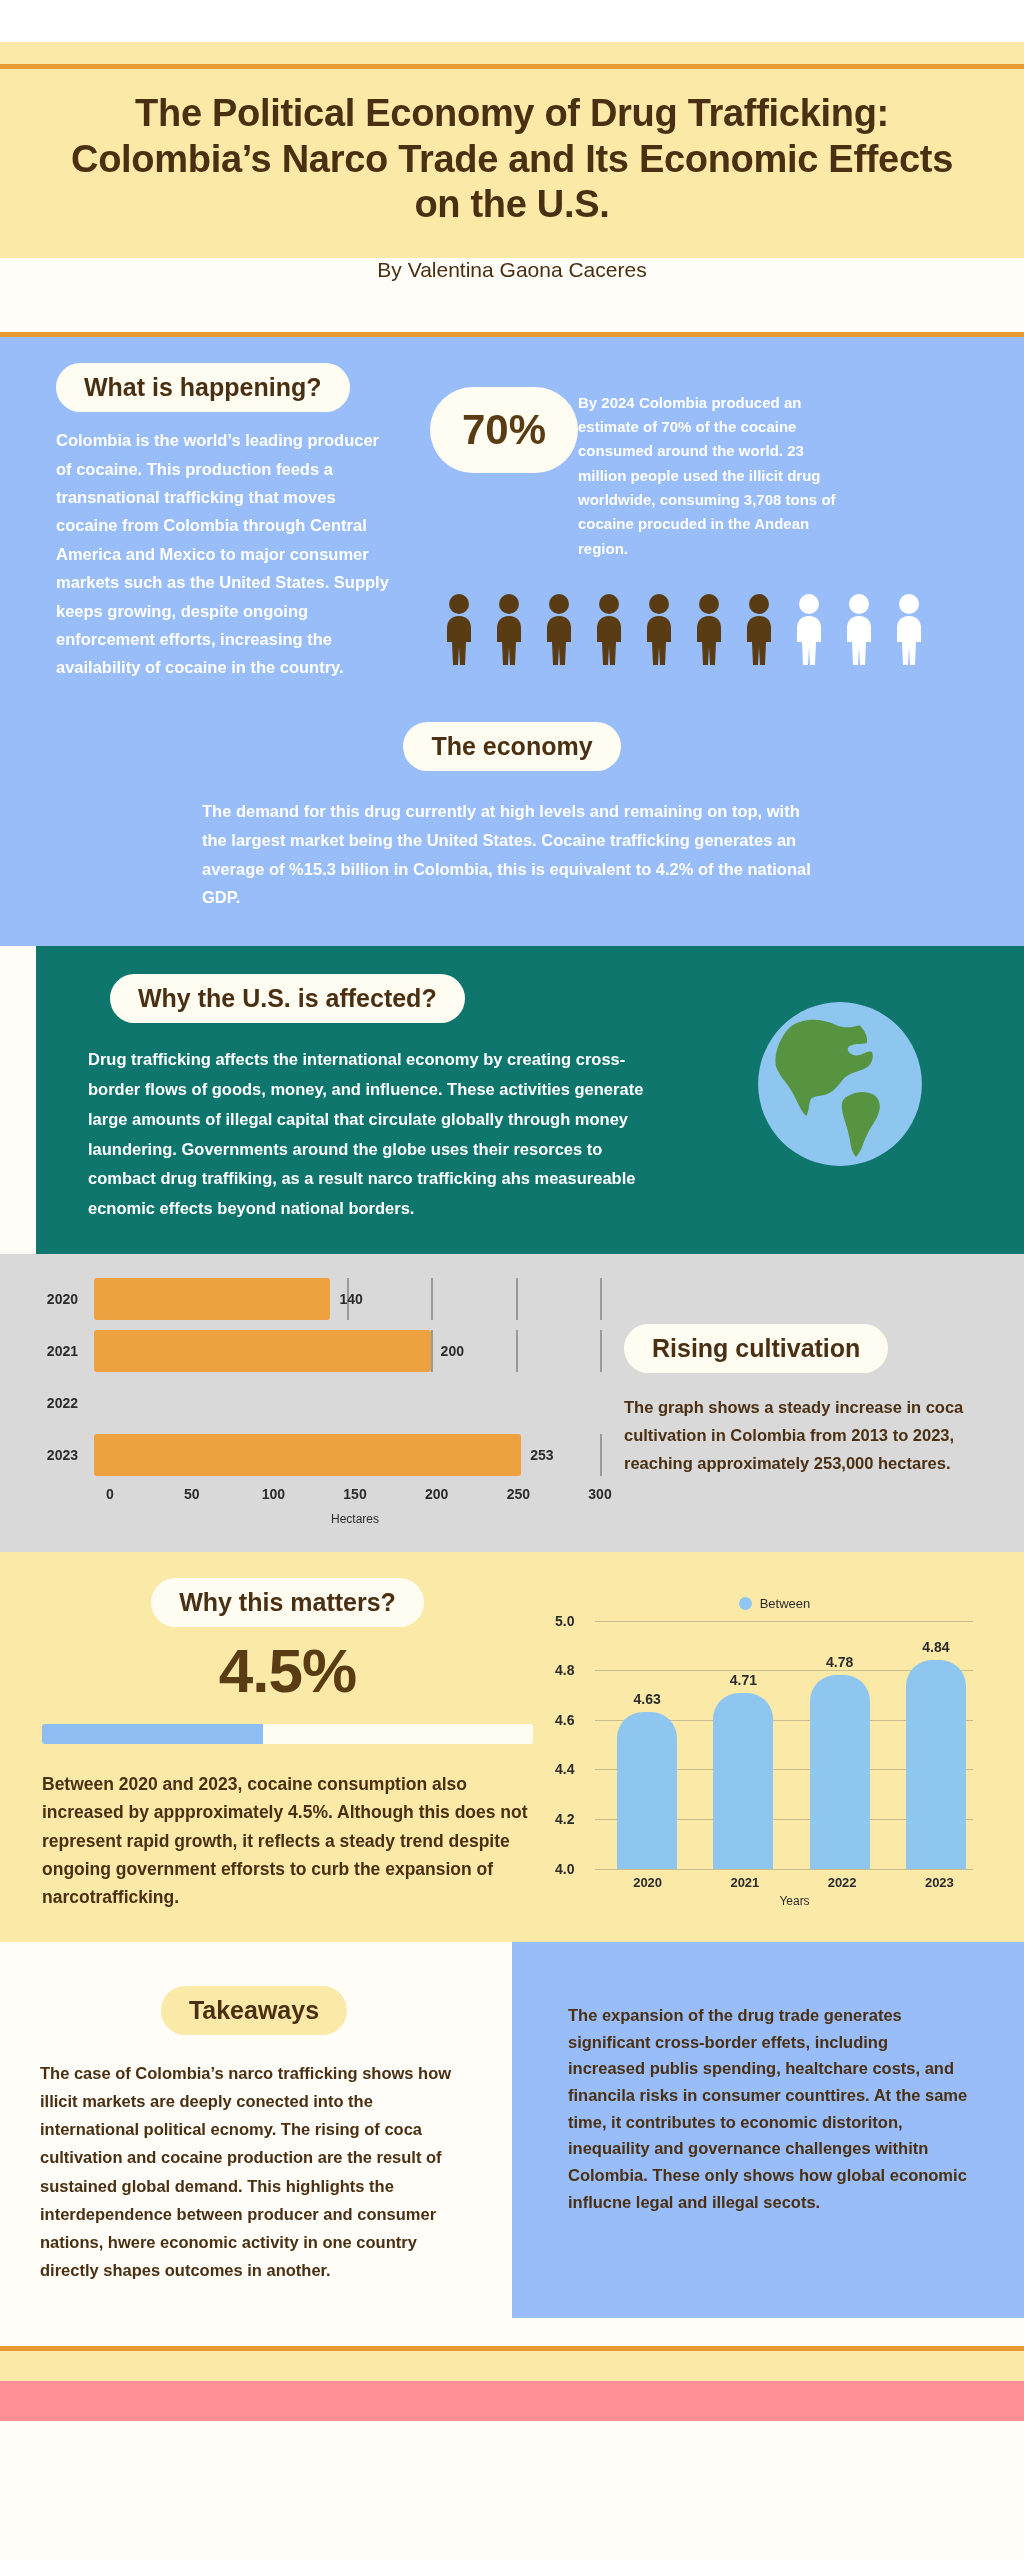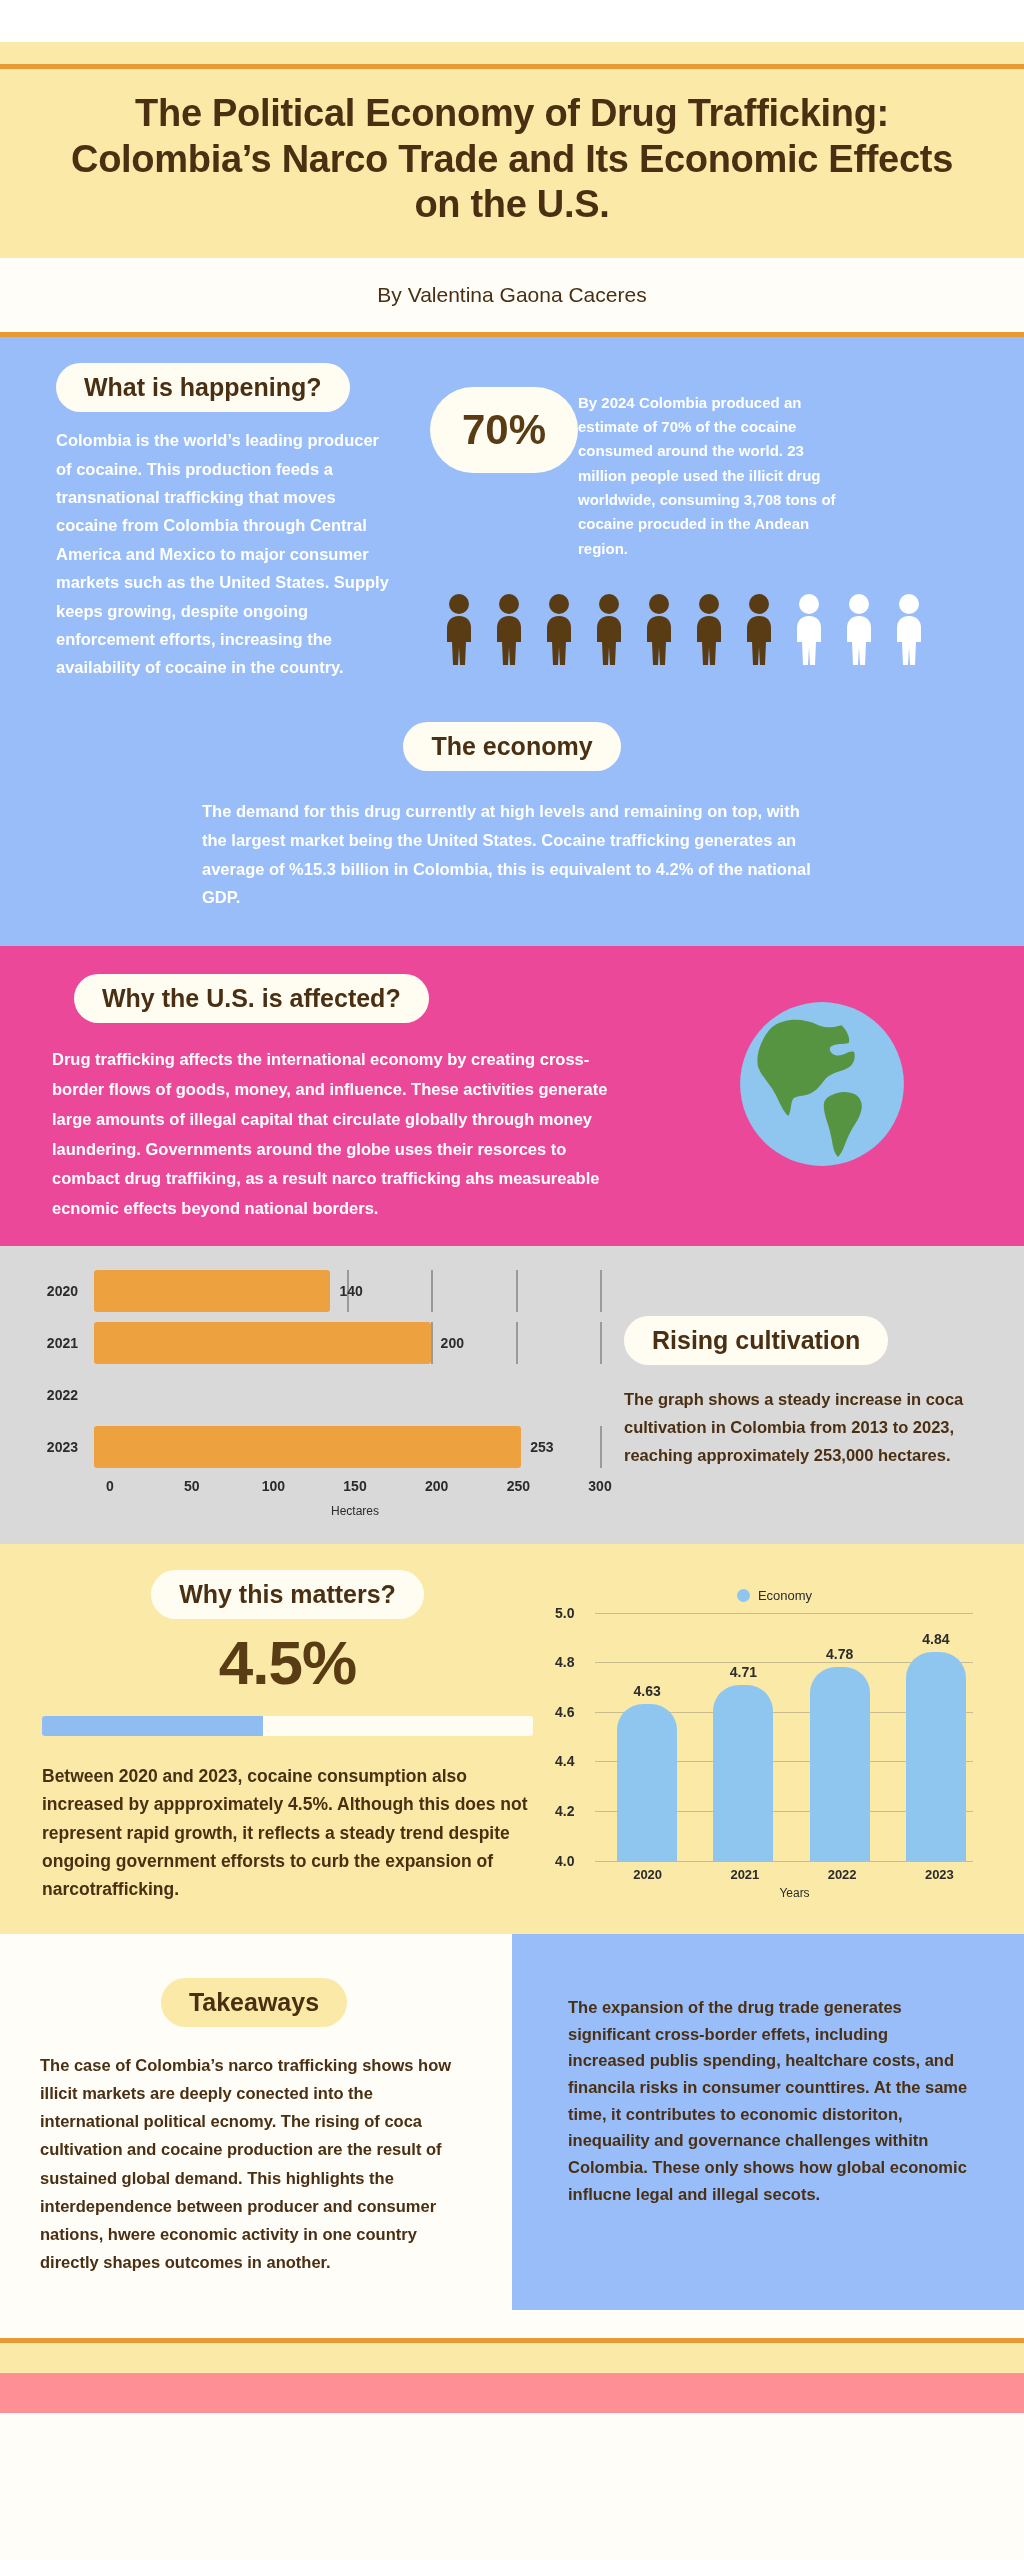--- a/index.html
+++ b/index.html
@@ -17,21 +17,21 @@
   .hdr-rule { height:5px; background:#e79a34; }
   .hdr-title-wrap {
     background:#fbe9a8; padding:22px 58px 30px 58px;
   }
   .hdr-title {
     font-size:38px; font-weight:bold; line-height:1.20;
     color:#4a2f12; text-align:center; letter-spacing:-0.3px;
   }
   .byline-wrap {
     background:#fffdf7; height:74px;
-    display:flex; align-items:center; justify-content:center;
+    display:flex; align-items:flex-start; justify-content:center;
   }
   .byline { font-size:21px; color:#4a2f12; }
   .rule-orange { height:5px; background:#e79a34; }
 
   
   .sec-blue1 { background:#98bdf9; padding:26px 0 34px 0; position:relative; }
   .pill {
     display:inline-block; background:#fffdf2; color:#4a2f12;
     border-radius:999px; font-weight:bold;
     padding:11px 28px; font-size:25px; line-height:1.1;
@@ -56,21 +56,21 @@
   .people { display:flex; gap:12px; margin-top:32px; padding-left:10px; }
   .person { width:38px; height:72px; }
 
   .demand-wrap { text-align:center; margin-top:40px; }
   .demand-body {
     margin:26px auto 0 auto; width:620px; text-align:left;
     color:#ffffff; font-weight:bold; font-size:16.5px; line-height:1.74;
   }
 
   
-  .sec-pink { background:#ec4899; padding:28px 0 22px 0; }
+  .sec-pink { background:#0f766e; padding:28px 0 30px 0;margin-left:36px; }
   .pink-inner { display:flex; }
   .pink-left { width:620px; padding-left:52px; }
   .pink-right { flex:1; display:flex; align-items:center; justify-content:center; padding-bottom:30px;}
   .pink-head { margin-left:22px; }
   .pink-body { margin-top:22px; color:#ffffff; font-weight:bold; font-size:16.5px; line-height:1.80; width:580px; }
   .globe { width:178px; height:178px; }
 
   
   .sec-grey { background:#d9d9d9; padding:24px 0 26px 0; }
   .grey-inner { display:flex; }
@@ -303,21 +303,21 @@
         <div class="big-pct">4.5%</div>
         <div class="prog-track">
           <div class="prog-fill" style="width:45%"></div>
         </div>
         <div class="yel-body">Between 2020 and 2023, cocaine consumption also increased by appproximately 4.5%. Although this does not represent rapid growth, it reflects a steady trend despite ongoing government efforsts to curb the expansion of narcotrafficking.</div>
       </div>
 
       <div class="yel-right">
         <div class="vb-legend">
           <span class="vb-dot"></span>
-          <span>Economy</span>
+          <span>Between</span>
         </div>
         <div class="vb-plot">
           <div class="vb-gridrow" style="top:0%">
               <span class="vb-ylab">5.0</span>
             </div>
           <div class="vb-gridrow" style="top:20%">
               <span class="vb-ylab">4.8</span>
             </div>
           <div class="vb-gridrow" style="top:40%">
               <span class="vb-ylab">4.6</span>

